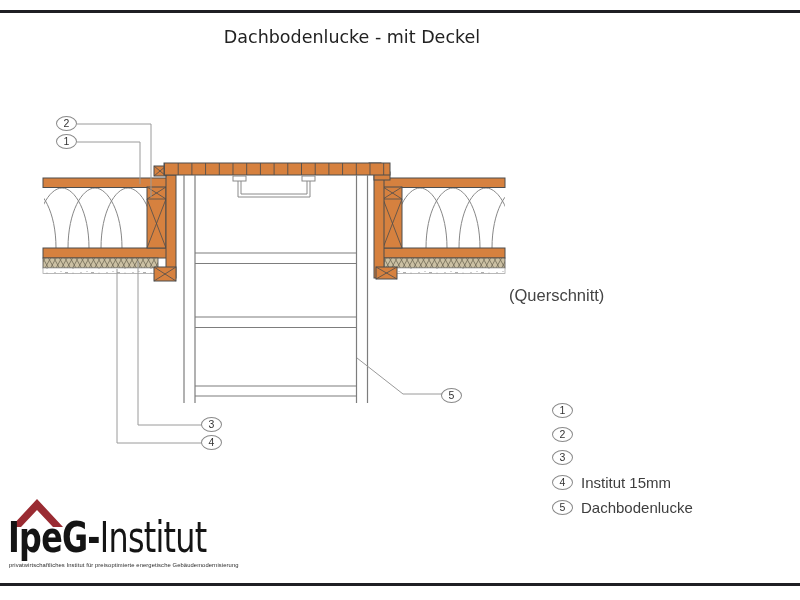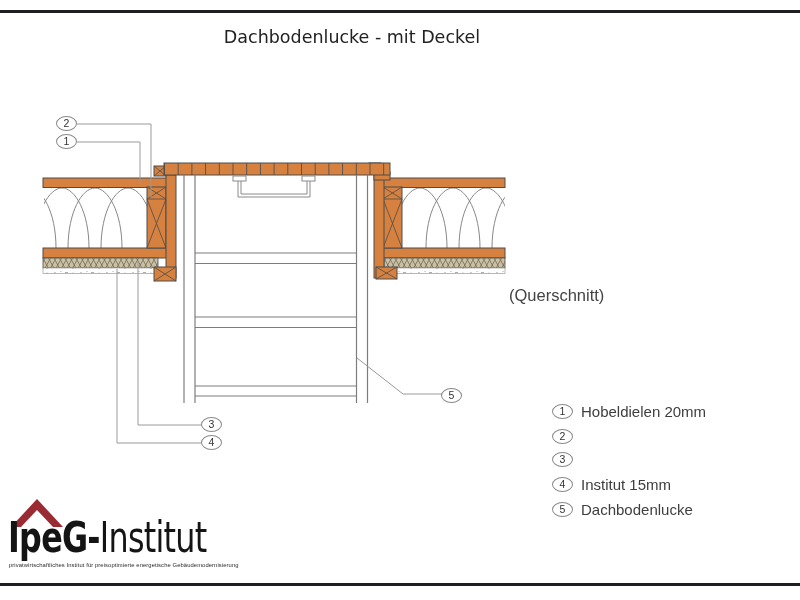--- a/index.html
+++ b/index.html
@@ -196,21 +196,20 @@
 
   <span class="bubble callout" style="left:56px;top:116px">2</span>
   <span class="bubble callout" style="left:56px;top:134px">1</span>
   <span class="bubble callout" style="left:201px;top:417px">3</span>
   <span class="bubble callout" style="left:201px;top:435px">4</span>
   <span class="bubble callout" style="left:441px;top:388px">5</span>
 
   <div class="legend">
     <div class="legend-row">
       <span class="bubble">1</span>
-      <span class="legend-label">Hobeldielen 20mm</span>
     </div>
     <div class="legend-row">
       <span class="bubble">2</span>
     </div>
     <div class="legend-row">
       <span class="bubble">3</span>
     </div>
     <div class="legend-row">
       <span class="bubble">4</span>
       <span class="legend-label">Institut 15mm</span>

